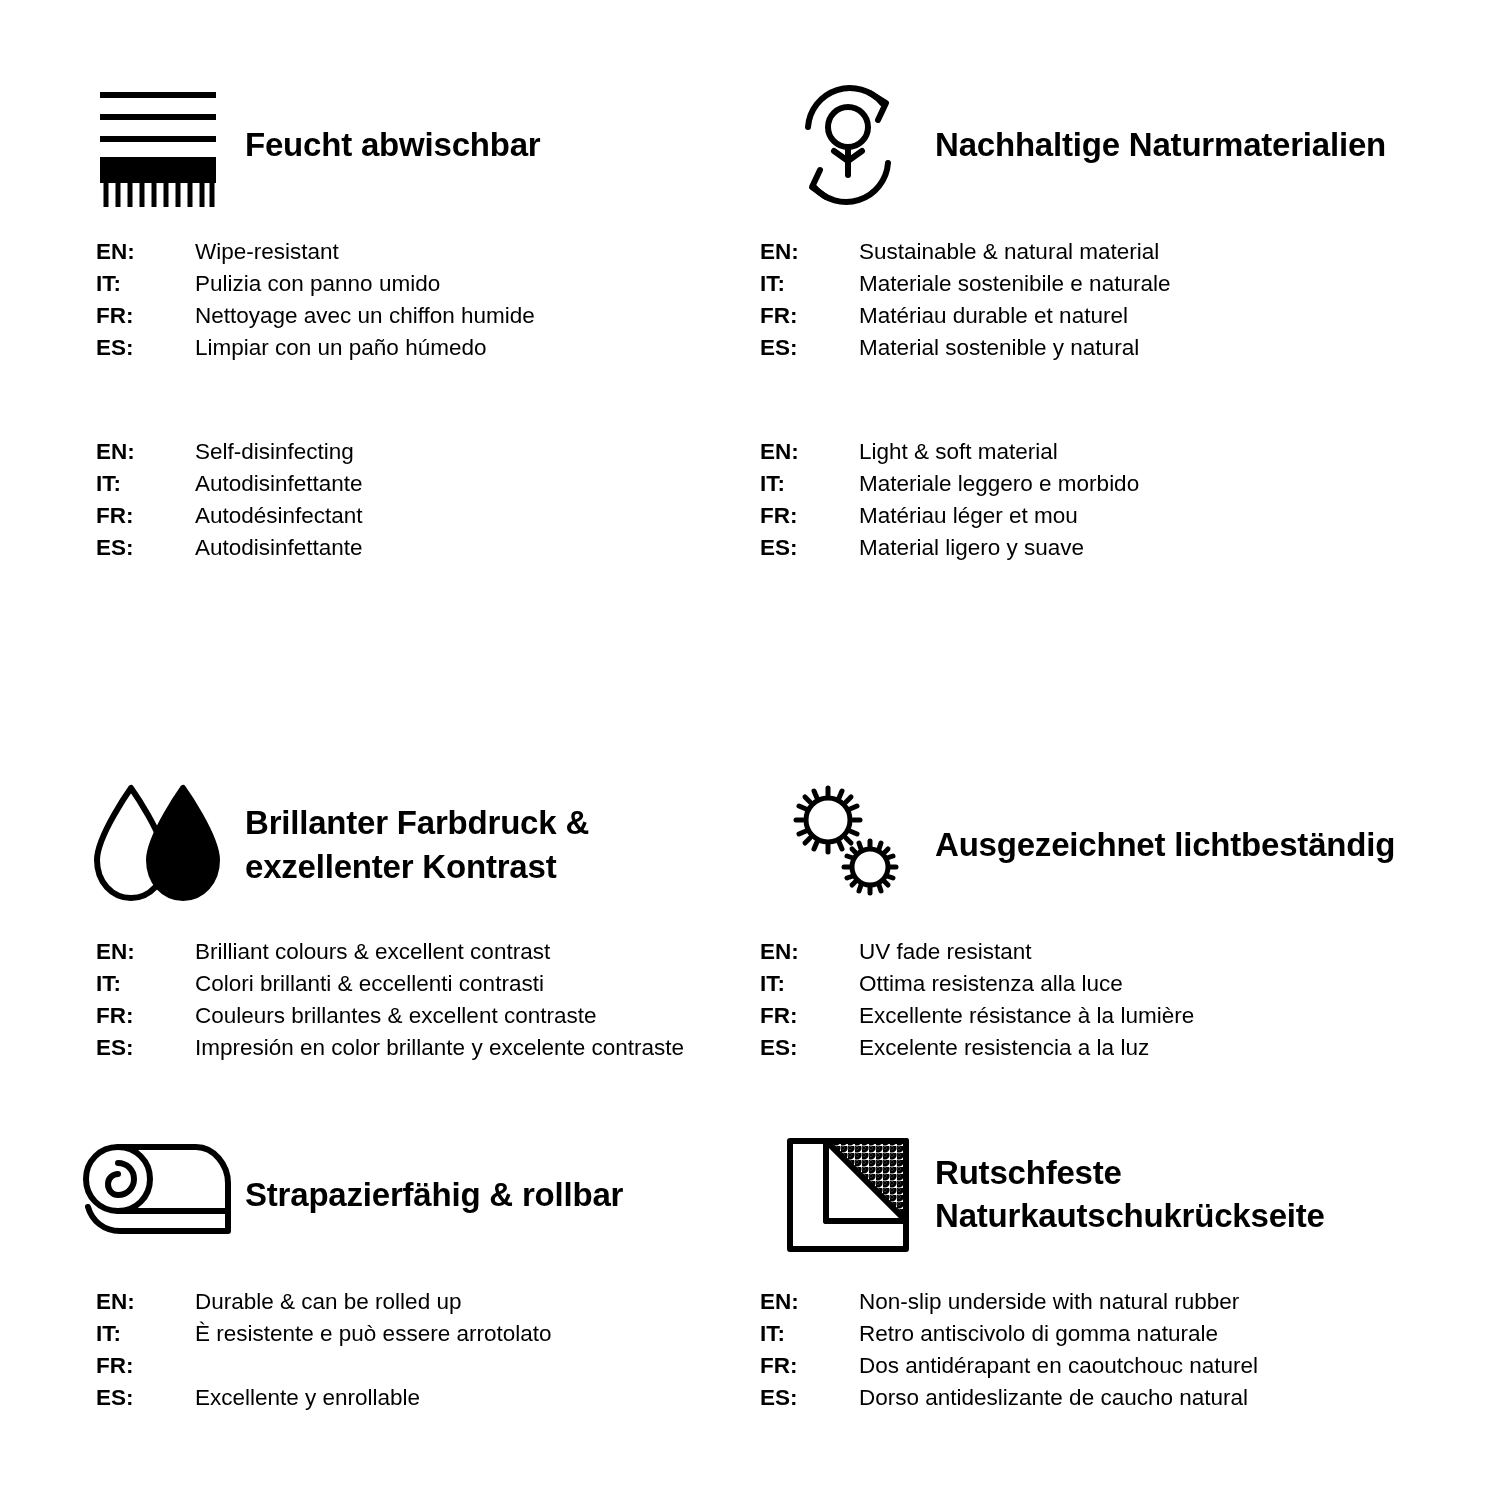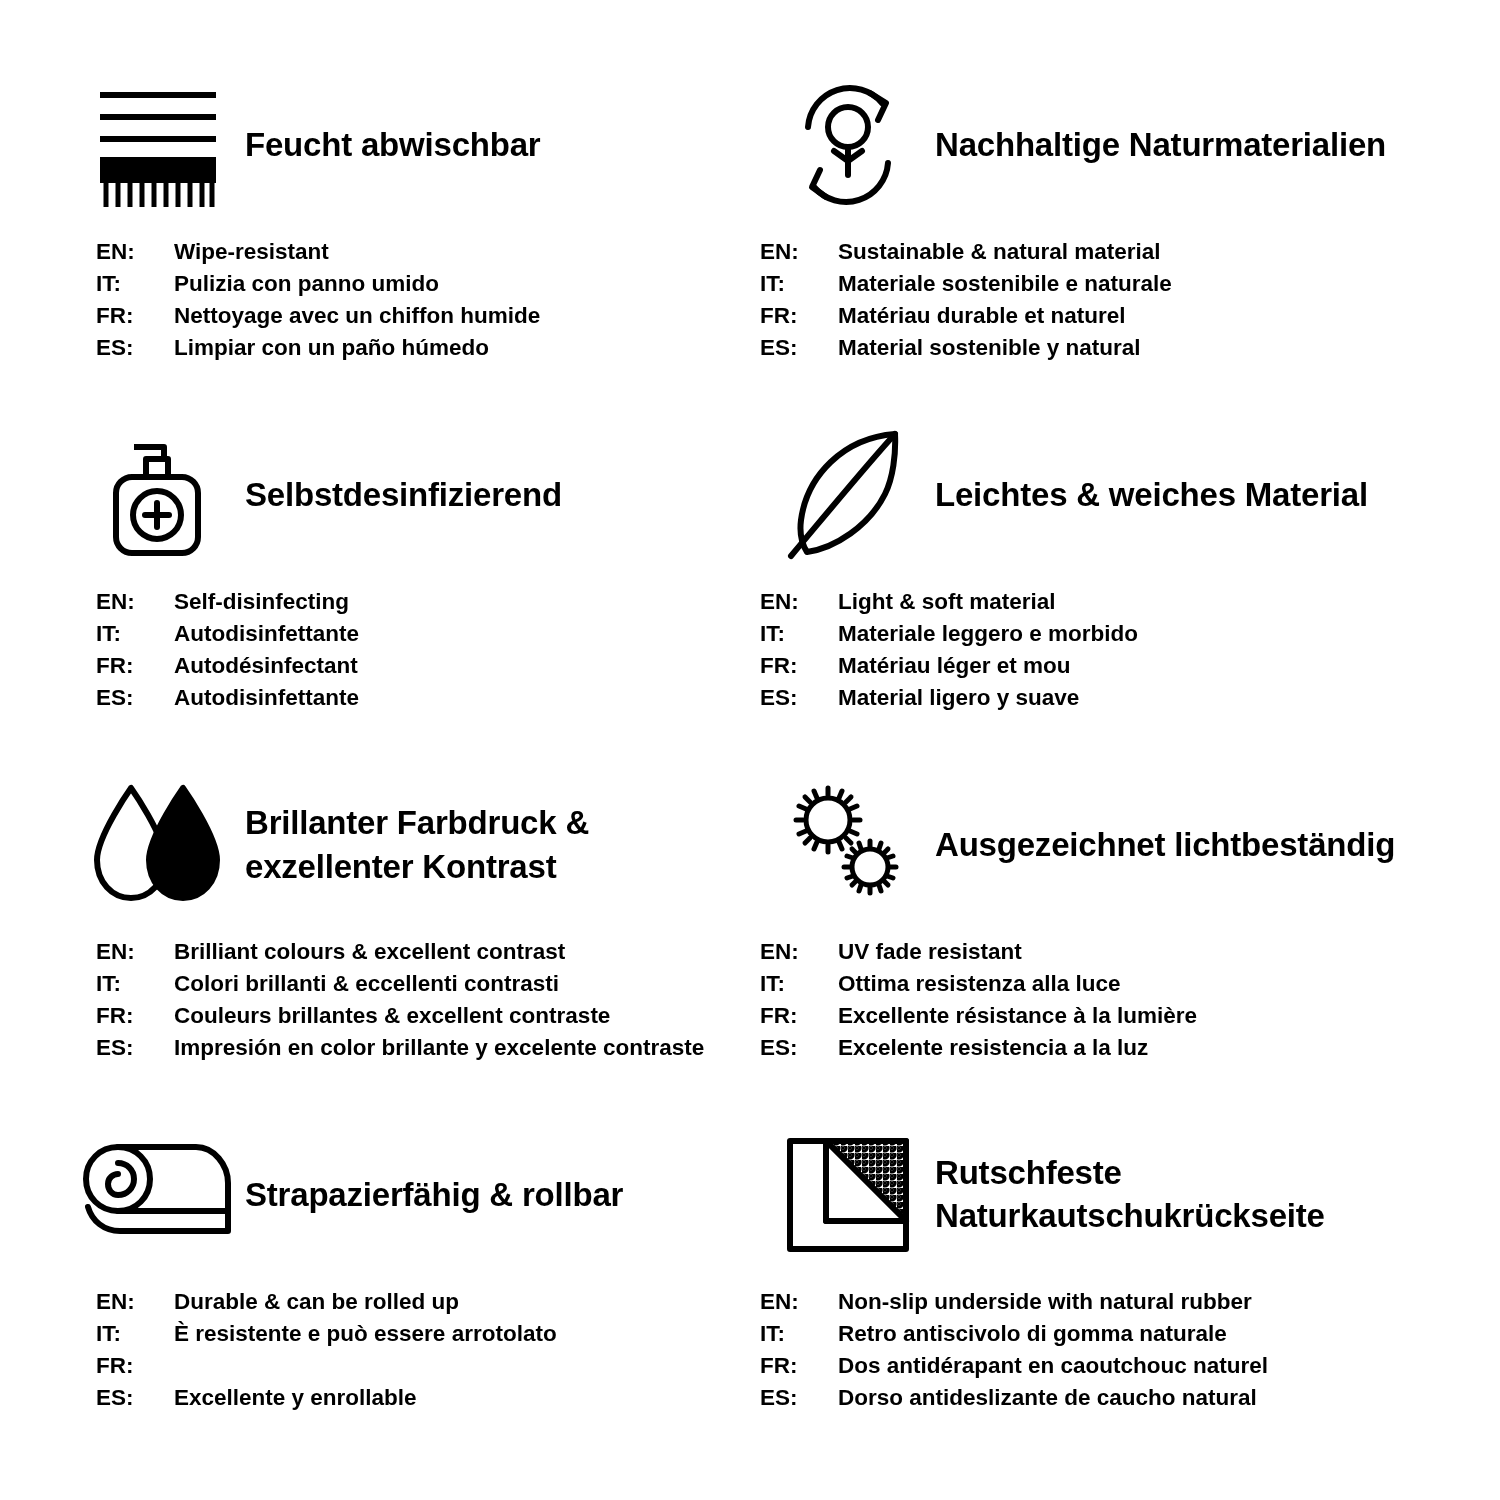--- a/index.html
+++ b/index.html
@@ -63,21 +63,22 @@
     align-items: flex-end;
     font-size: 22.5px;
     line-height: 1.42;
   }
   .lang-code {
     font-weight: 700;
     width: 78px;
     min-width: 78px;
   }
   .lang-text {
-    font-weight: 700;
+    font-weight: 400;
+    margin-left: 21px;
   }
   
   .col-right .langs { padding-left: 0; }
   .row-4 .title { line-height: 1.3; }
 </style>
 </head>
 <body>
 
 <div class="sheet">
 
@@ -155,33 +156,20 @@
         <span class="lang-text">Matériau durable et naturel</span>
       </div>
       <div class="lang-row">
         <span class="lang-code">ES:</span>
         <span class="lang-text">Material sostenible y natural</span>
       </div>
     </div>
   </div>
 
   <div class="feature row-2 col-left">
-    <div class="feature-head">
-      <div class="icon-box">
-        <svg width="140" height="140" viewBox="0 0 140 140" fill="none" stroke="#000" stroke-width="6" stroke-linejoin="round">
-          <path d="M46 22 L76 22 L76 34"></path>
-          <rect x="58" y="34" width="22" height="18"></rect>
-          <rect x="28" y="52" width="82" height="76" rx="16"></rect>
-          <circle cx="69" cy="90" r="24"></circle>
-          <line x1="69" y1="78" x2="69" y2="102" stroke-linecap="round"></line>
-          <line x1="57" y1="90" x2="81" y2="90" stroke-linecap="round"></line>
-        </svg>
-      </div>
-      <div class="title">Selbstdesinfizierend</div>
-    </div>
     <div class="langs">
       <div class="lang-row">
         <span class="lang-code">EN:</span>
         <span class="lang-text">Self-disinfecting</span>
       </div>
       <div class="lang-row">
         <span class="lang-code">IT:</span>
         <span class="lang-text">Autodisinfettante</span>
       </div>
       <div class="lang-row">
@@ -189,29 +177,20 @@
         <span class="lang-text">Autodésinfectant</span>
       </div>
       <div class="lang-row">
         <span class="lang-code">ES:</span>
         <span class="lang-text">Autodisinfettante</span>
       </div>
     </div>
   </div>
 
   <div class="feature row-2 col-right">
-    <div class="feature-head">
-      <div class="icon-box">
-        <svg width="150" height="150" viewBox="0 0 150 150" fill="none" stroke="#000" stroke-width="6" stroke-linecap="round" stroke-linejoin="round">
-          <path d="M122 14 C70 18 34 56 28 100 C26 116 30 126 34 132 C62 128 96 106 112 74 C120 58 123 34 122 14 Z"></path>
-          <path d="M122 14 C98 40 70 74 18 136"></path>
-        </svg>
-      </div>
-      <div class="title">Leichtes &amp; weiches Material</div>
-    </div>
     <div class="langs">
       <div class="lang-row">
         <span class="lang-code">EN:</span>
         <span class="lang-text">Light &amp; soft material</span>
       </div>
       <div class="lang-row">
         <span class="lang-code">IT:</span>
         <span class="lang-text">Materiale leggero e morbido</span>
       </div>
       <div class="lang-row">

